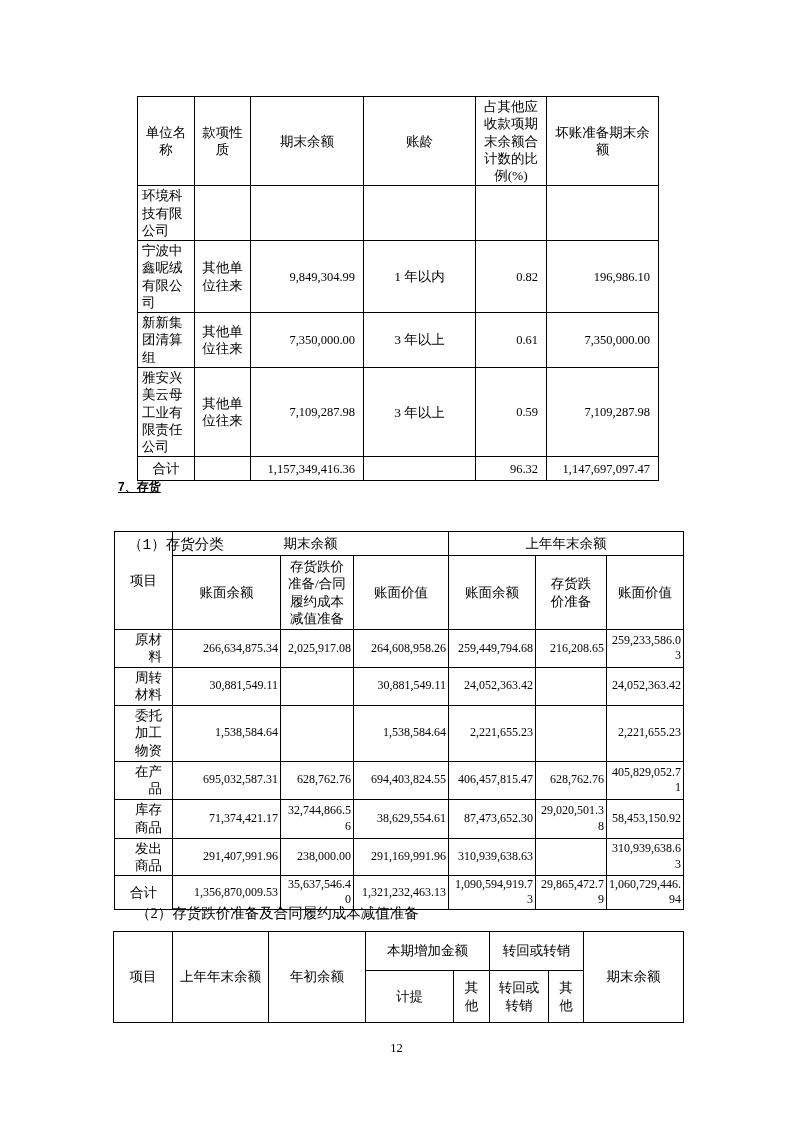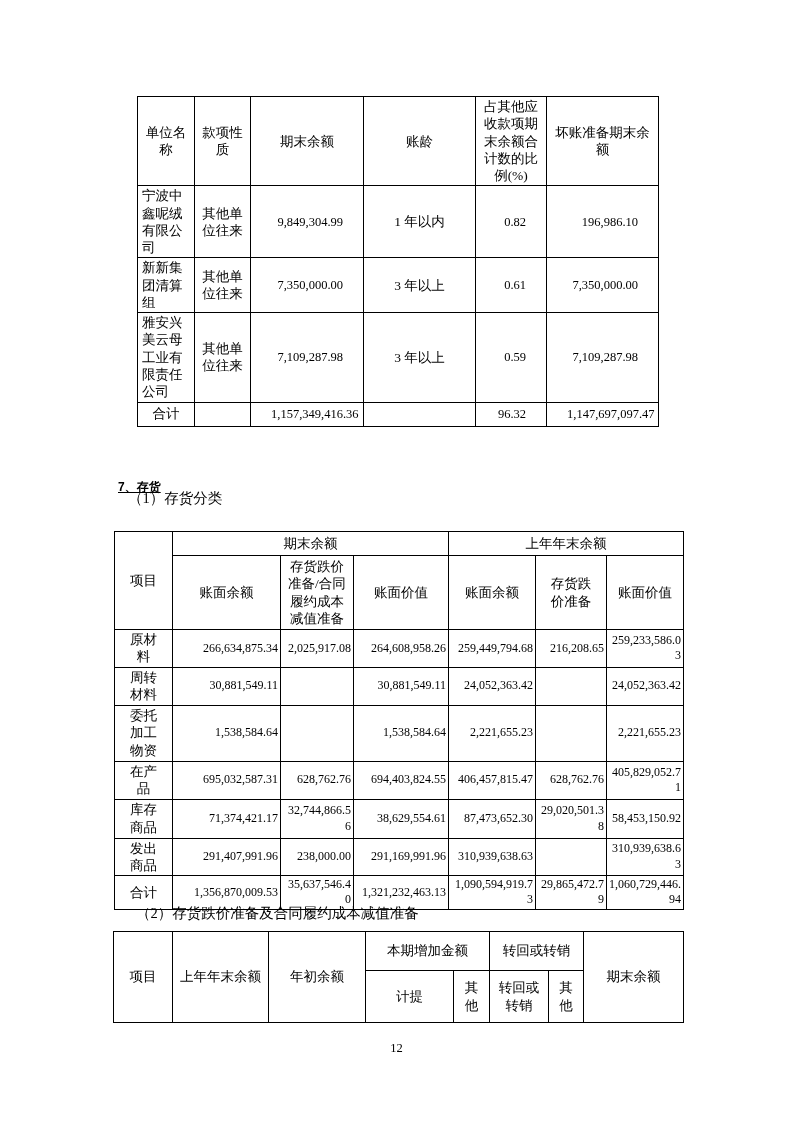--- a/index.html
+++ b/index.html
@@ -23,25 +23,25 @@
     padding: 1px 3px;
     font-size: 13.5px;
     line-height: 1.28;
     vertical-align: middle;
     overflow: hidden;
     text-align: center;
   }
   
   #t1 { left: 137px; top: 96px; width: 521px; }
   #t1 td.name { text-align: left; padding: 1px 4px; }
-  #t1 td.num { text-align: right; padding: 1px 20px; font-size: 12.5px; }
+  #t1 td.num { text-align: right; padding: 1px 8px; font-size: 12.5px; }
   
   #t2 { left: 114px; top: 531px; width: 569px; }
   #t2 td { padding: 1px 2px; }
-  #t2 td.item { text-align: center; padding: 1px 10px; margin-left: 44px; }
+  #t2 td.item { text-align: right; padding: 1px 10px; margin-left: 44px; }
   #t2 td.itemc { text-align: center; padding: 1px 2px; }
   #t2 td.num {
     text-align: right;
     font-size: 12px;
     word-break: break-all;
     padding: 1px 2px;
   }
   #t2 td.hdprov { padding: 1px 4px; }
   #t2 td.hdprev { padding: 1px 9px; }
   
@@ -51,21 +51,21 @@
   .h-sec {
     position: absolute;
     left: 118px;
     top: 479px;
     font-family: "Liberation Sans", "DejaVu Sans", sans-serif;
     font-weight: bold;
     font-size: 12px;
     text-decoration: underline;
   }
   .h-sub { position: absolute; left: 128px; font-size: 14.5px; }
-  #sub1 { top: 489px; }
+  #sub1 { top: 535px; font-family: Liberation Mono, monospace; }
   #sub2 { top: 904px; margin-left: 8px; }
   .pagenum {
     position: absolute;
     left: 0;
     top: 1041px;
     width: 793px;
     text-align: center;
     font-size: 12.5px;
   }
 </style>
@@ -84,20 +84,28 @@
         <col style="width:112px">
     </colgroup>
     <tbody>
         <tr style="height:87px">
       <td>单位名称</td>
       <td>款项性质</td>
       <td>期末余额</td>
       <td>账龄</td>
       <td>占其他应收款项期末余额合计数的比例(%)</td>
       <td>坏账准备期末余额</td>
+    </tr>
+    <tr style="height:53px">
+      <td class="name">环境科技有限公司</td>
+      <td></td>
+      <td class="num"></td>
+      <td></td>
+      <td class="num"></td>
+      <td class="num"></td>
     </tr>
     <tr style="height:72px">
       <td class="name">宁波中鑫呢绒有限公司</td>
       <td>其他单位往来</td>
       <td class="num">9,849,304.99</td>
       <td>1 年以内</td>
       <td class="num">0.82</td>
       <td class="num">196,986.10</td>
     </tr>
     <tr style="height:52px">

